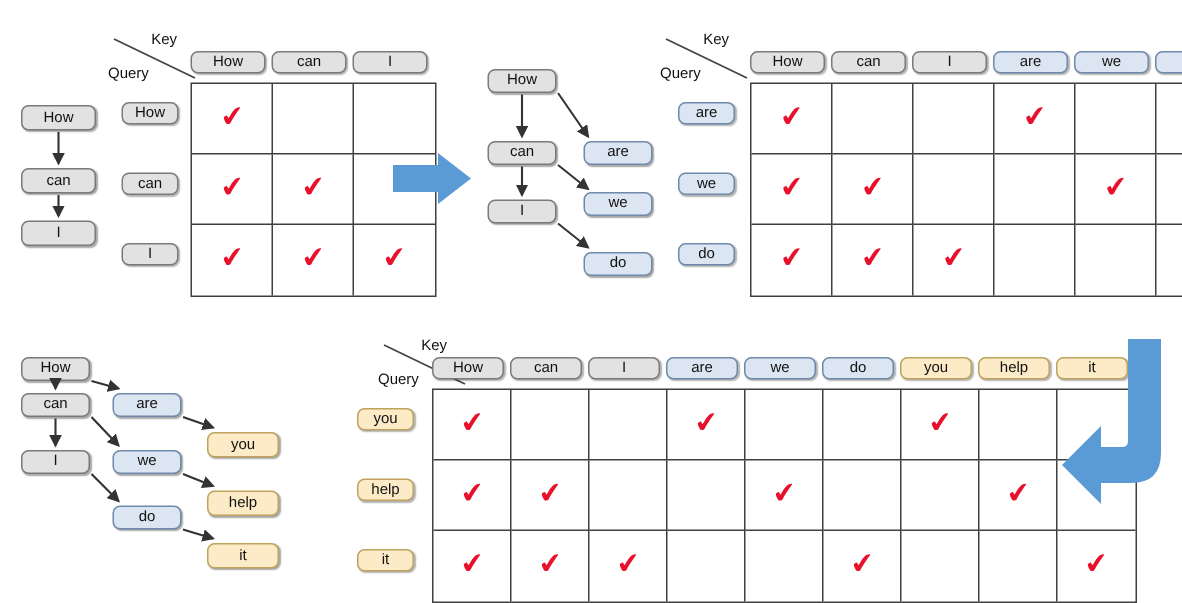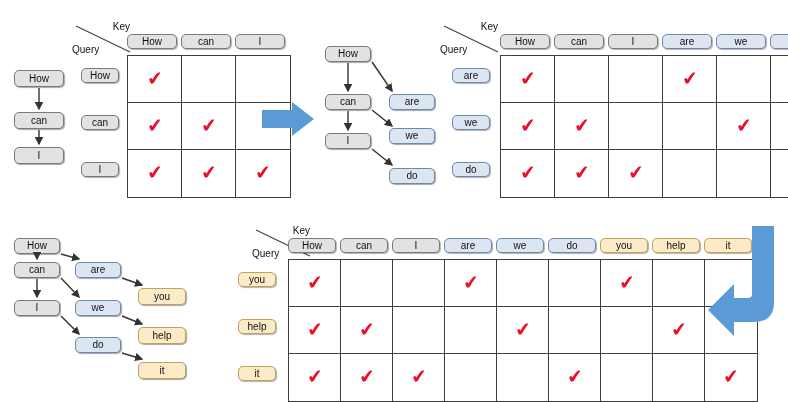--- a/index.html
+++ b/index.html
@@ -57,21 +57,21 @@
   .grow:last-child .cell{border-bottom:none;}
   .cell:last-child{border-right:none;}
   .check{
     color:#e8102a;font-size:19px;font-weight:bold;line-height:1;
     transform:translateY(-1px) rotate(-6deg);
     font-family:"DejaVu Sans",sans-serif;
   }
 
   
   .kq{position:absolute;width:62px;height:32px;}
-  .kq .key{position:absolute;right:4px;top:-1px;font-size:10px;color:#111;}
+  .kq .key{position:absolute;right:16px;top:-1px;font-size:10px;color:#111;}
   .kq .query{position:absolute;left:0;bottom:-1px;font-size:10px;color:#111;}
   .kq svg{position:absolute;left:0;top:0;}
 
   
   .arrowsvg{position:absolute;left:0;top:0;pointer-events:none;}
   .bigarrow{position:absolute;}
 </style>
 </head>
 <body>
 

